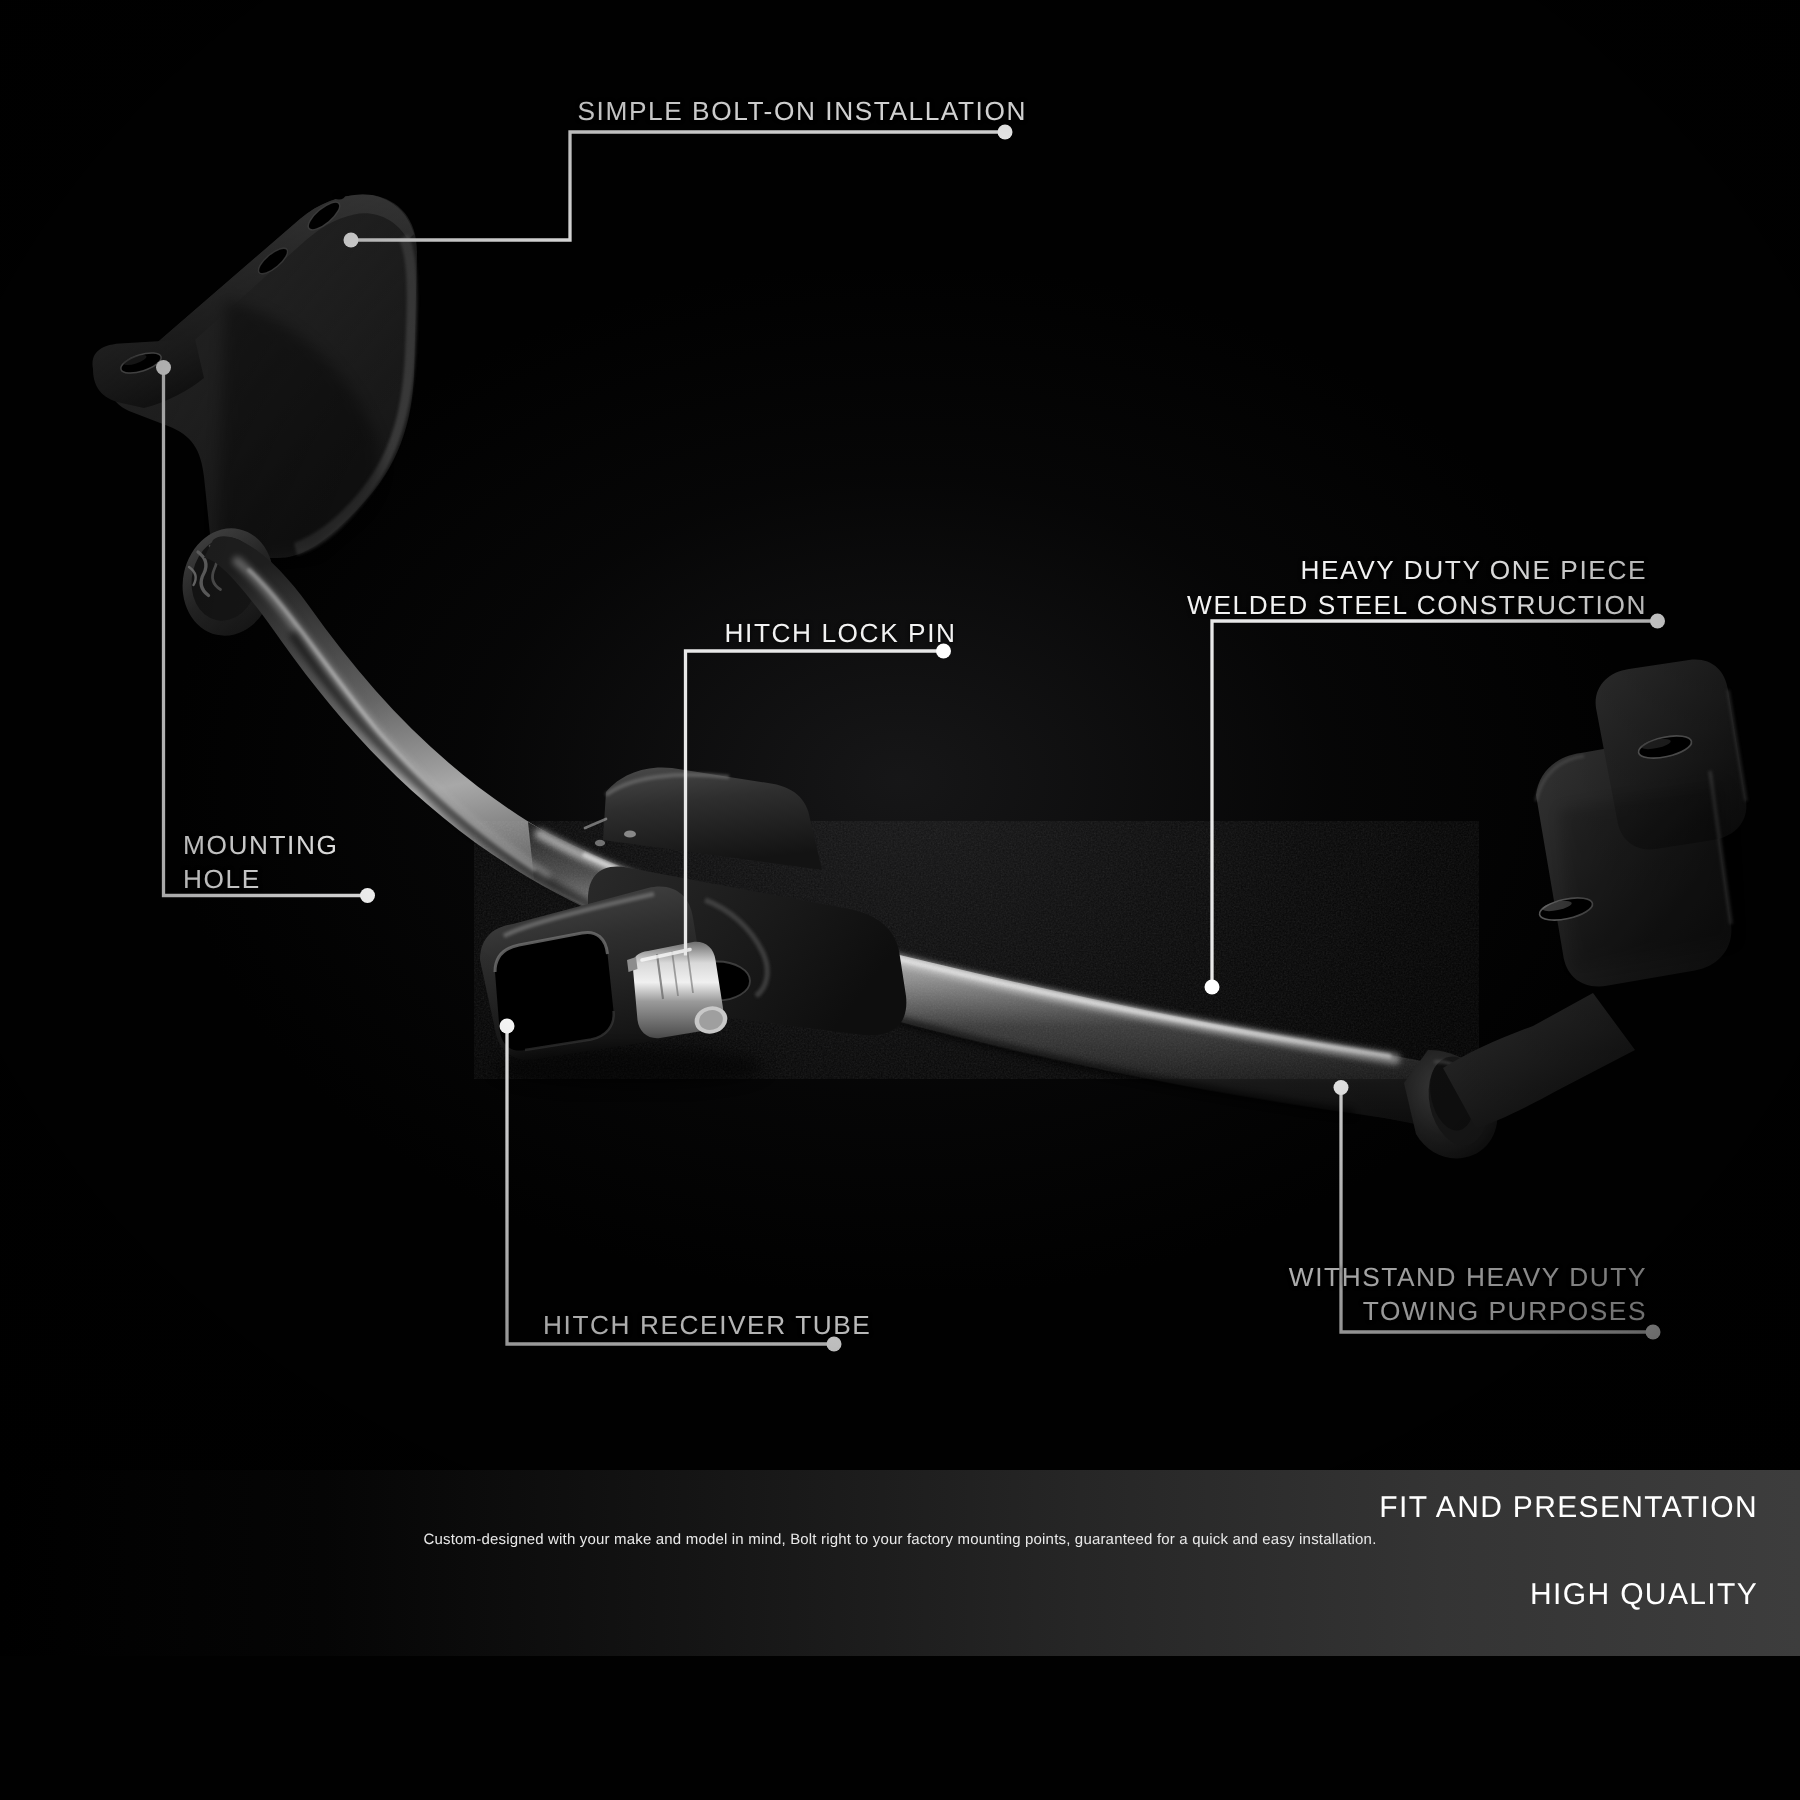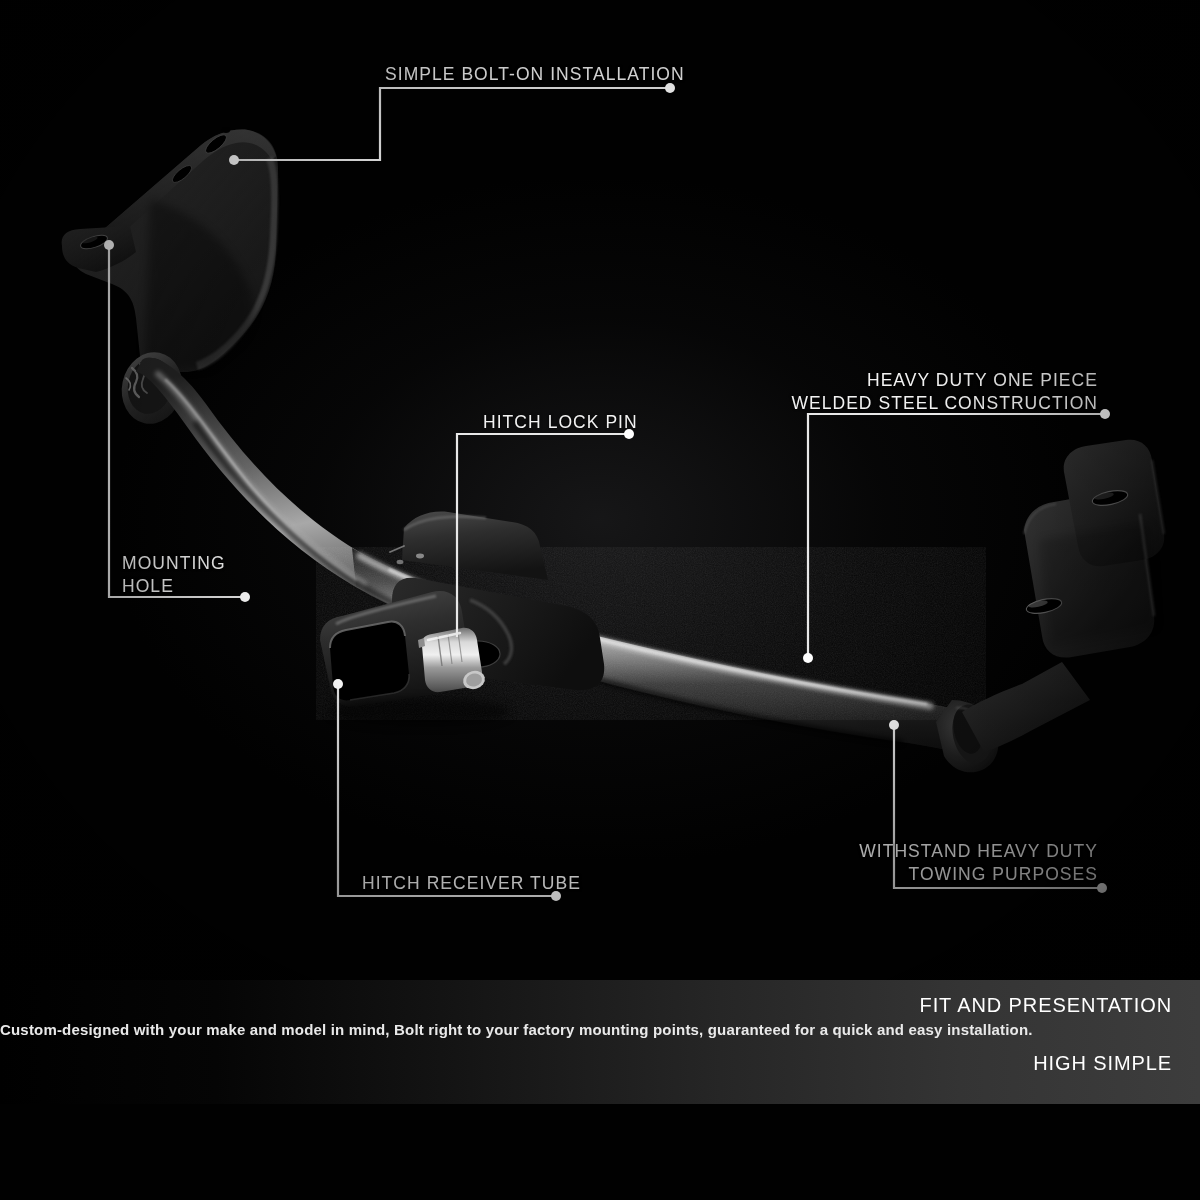--- a/index.html
+++ b/index.html
@@ -76,24 +76,25 @@
     position: absolute;
     right: 28px;
     color: #ffffff;
     font-size: 20px;
     letter-spacing: 0.045em;
     font-weight: 400;
   }
   .banner-sub {
     position: absolute;
     left: 0; right: 0;
+    text-align: center;
     color: #e9e9e9;
-    font-size: 15px;
+    font-size: 10px;
     letter-spacing: 0.012em;
-    font-weight: 700;
+    font-weight: 400;
   }
   #head-fit   { top: 14px; }
   #sub-fit    { top: 41px; }
   #head-hq    { top: 72px; }
   #sub-hq     { top: 99px; }
 
   
   .vignette {
     position: absolute;
     left: 0; top: 0; width: 1200px; height: 980px;
@@ -522,16 +523,16 @@
 
   <div class="callout-text right" style="right:102px; top:840px;">WITHSTAND HEAVY DUTY
 TOWING PURPOSES</div>
 
   <div class="vignette"></div>
 
   <div id="banner"></div>
   <div id="banner-content">
     <div class="banner-head" id="head-fit">FIT AND PRESENTATION</div>
     <div class="banner-sub" id="sub-fit">Custom-designed with your make and model in mind, Bolt right to your factory mounting points, guaranteed for a quick and easy installation.</div>
-    <div class="banner-head" id="head-hq">HIGH SIMPLE</div>
+    <div class="banner-head" id="head-hq">HIGH QUALITY</div>
   </div>
 
 </div>
 
 </body></html>

